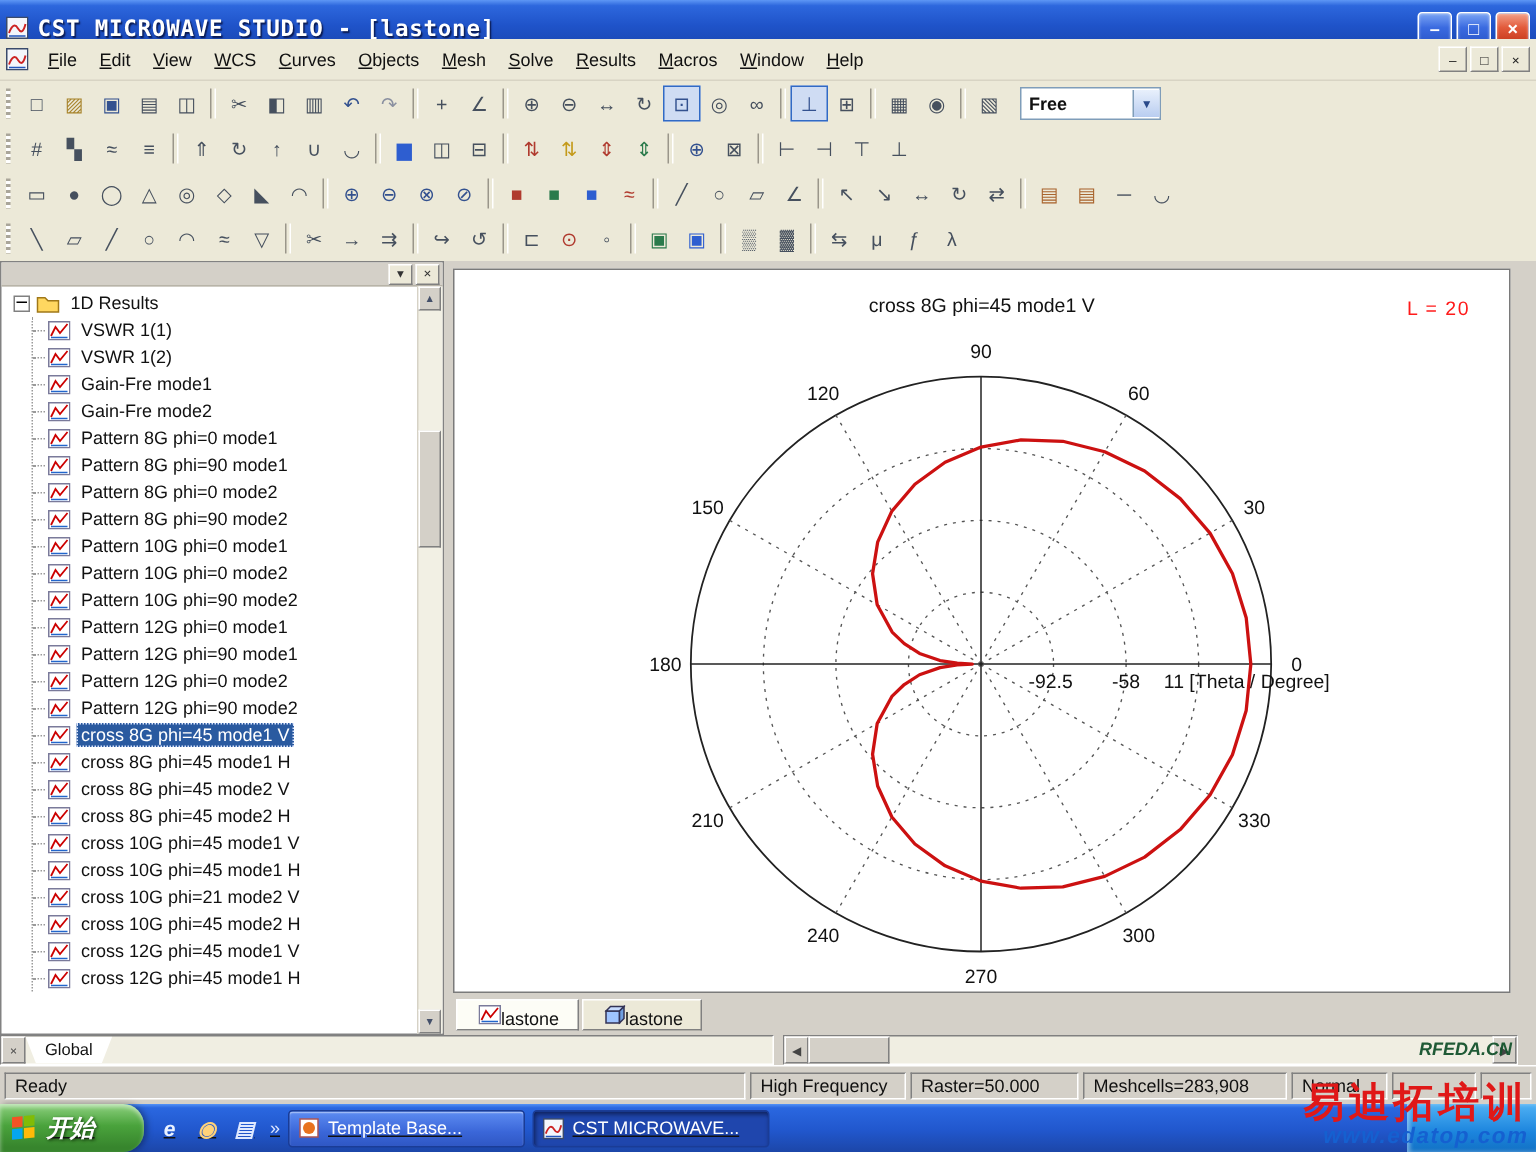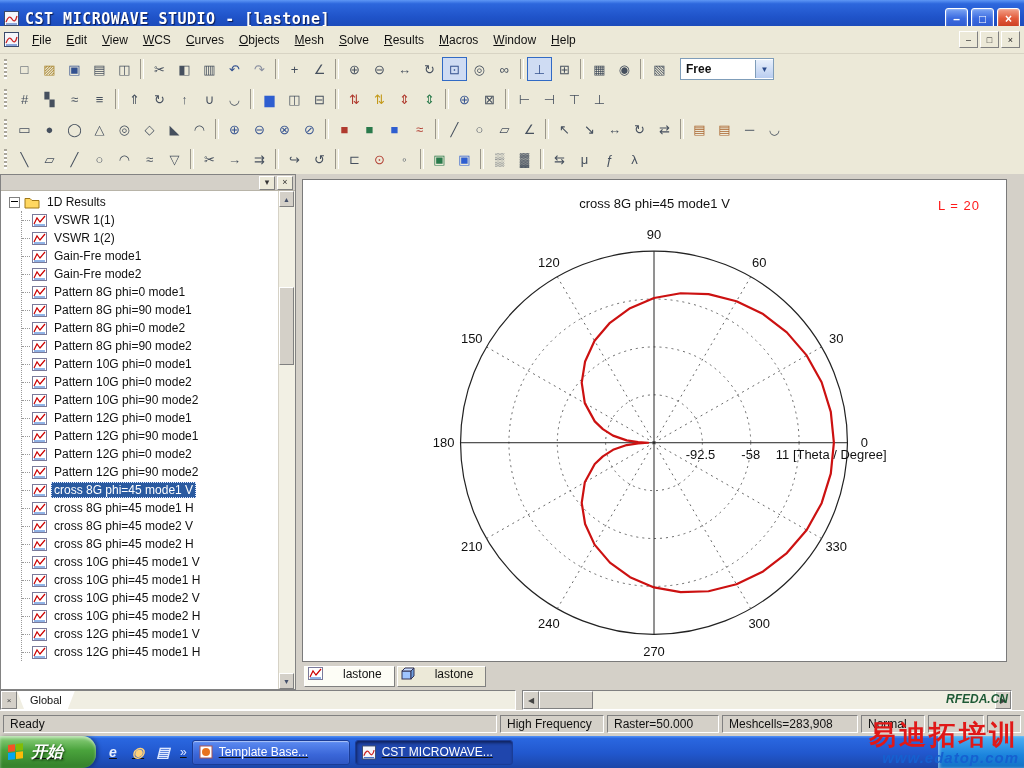--- a/index.html
+++ b/index.html
@@ -56,21 +56,21 @@
   .sb-btn{position:absolute;left:0;width:15px;height:16px;background:#d4d0c8;border:1px solid;border-color:#fff #808080 #808080 #fff;display:flex;align-items:center;justify-content:center;font-size:7px;color:#44506a;box-sizing:border-box;}
   .sb-up{top:0;} .sb-down{bottom:0;}
   .sb-thumb{position:absolute;left:0;top:96px;width:15px;height:78px;background:#d4d0c8;border:1px solid;border-color:#fff #808080 #808080 #fff;box-sizing:border-box;}
   #splitter{width:6px;}
   #plot-region{flex:1;display:flex;flex-direction:column;padding:5px 5px 0 0;box-sizing:border-box;}
   #plot-canvas{flex:1;background:#fff;border:1px solid #7a7a7a;position:relative;overflow:hidden;}
   #plot-title{position:absolute;top:16px;left:0;right:0;text-align:center;font-size:13px;color:#111;z-index:2;}
   #plot-annotation{position:absolute;top:18px;right:26px;font-size:13px;letter-spacing:1px;z-index:2;}
   #polar{position:absolute;left:0;top:0;width:100%;height:100%;}
   #plot-tabs{height:24px;display:flex;align-items:center;padding:2px 0 2px 2px;gap:2px;}
-  .ptab{height:19px;display:flex;align-items:flex-start;gap:20px;padding:0 12px 0 3px;border:1px solid;border-color:#fff #808080 #808080 #fff;background:#ece9d8;font-size:12px;}
+  .ptab{height:19px;display:flex;align-items:flex-end;gap:0;padding:0 12px 0 14px;border:1px solid;border-color:#fff #808080 #808080 #fff;background:#ece9d8;font-size:12px;}
   .ptab.active{background:#fdfdf6;}
 
   
   #bottom-strip{position:absolute;left:0;right:12px;top:690px;height:20px;display:flex;}
   #bs-left{width:516px;display:flex;background:#f0eee2;border:1px solid;border-color:#808080 #fff #fff #808080;box-sizing:border-box;}
   #bs-right{flex:1;margin-left:6px;display:flex;background:#f0eee2;border:1px solid;border-color:#808080 #fff #fff #808080;box-sizing:border-box;}
   .bs-btn{width:16px;height:100%;background:#d4d0c8;border:1px solid;border-color:#fff #808080 #808080 #fff;display:flex;align-items:center;justify-content:center;font-size:8px;color:#444;box-sizing:border-box;flex:none;}
   .bs-tab{background:#fff;padding:0 13px;display:flex;align-items:center;font-size:11px;clip-path:polygon(0 0,100% 0,calc(100% - 7px) 100%,7px 100%);}
   .bs-thumb{width:54px;height:100%;background:#d4d0c8;border:1px solid;border-color:#fff #808080 #808080 #fff;box-sizing:border-box;flex:none;}
   .bs-track{flex:1;}
@@ -504,21 +504,21 @@
             <span class="lb">cross 10G phi=45 mode1 H</span>
           </div>
           <div class="tree-item">
             <span class="ic">
               <svg width="15" height="13" viewBox="0 0 15 13">
                 <rect x="0.5" y="0.5" width="14" height="12" fill="#fff" stroke="#7a7a9a"></rect>
                 <polyline points="2,10 5,4 8,8 13,2" fill="none" stroke="#c00" stroke-width="1.2"></polyline>
                 <line x1="2" y1="11" x2="13" y2="11" stroke="#26c"></line>
               </svg>
             </span>
-            <span class="lb">cross 10G phi=45 mode2 V</span>
+            <span class="lb">cross 10G phi=21 mode2 V</span>
           </div>
           <div class="tree-item">
             <span class="ic">
               <svg width="15" height="13" viewBox="0 0 15 13">
                 <rect x="0.5" y="0.5" width="14" height="12" fill="#fff" stroke="#7a7a9a"></rect>
                 <polyline points="2,10 5,4 8,8 13,2" fill="none" stroke="#c00" stroke-width="1.2"></polyline>
                 <line x1="2" y1="11" x2="13" y2="11" stroke="#26c"></line>
               </svg>
             </span>
             <span class="lb">cross 10G phi=45 mode2 H</span>

